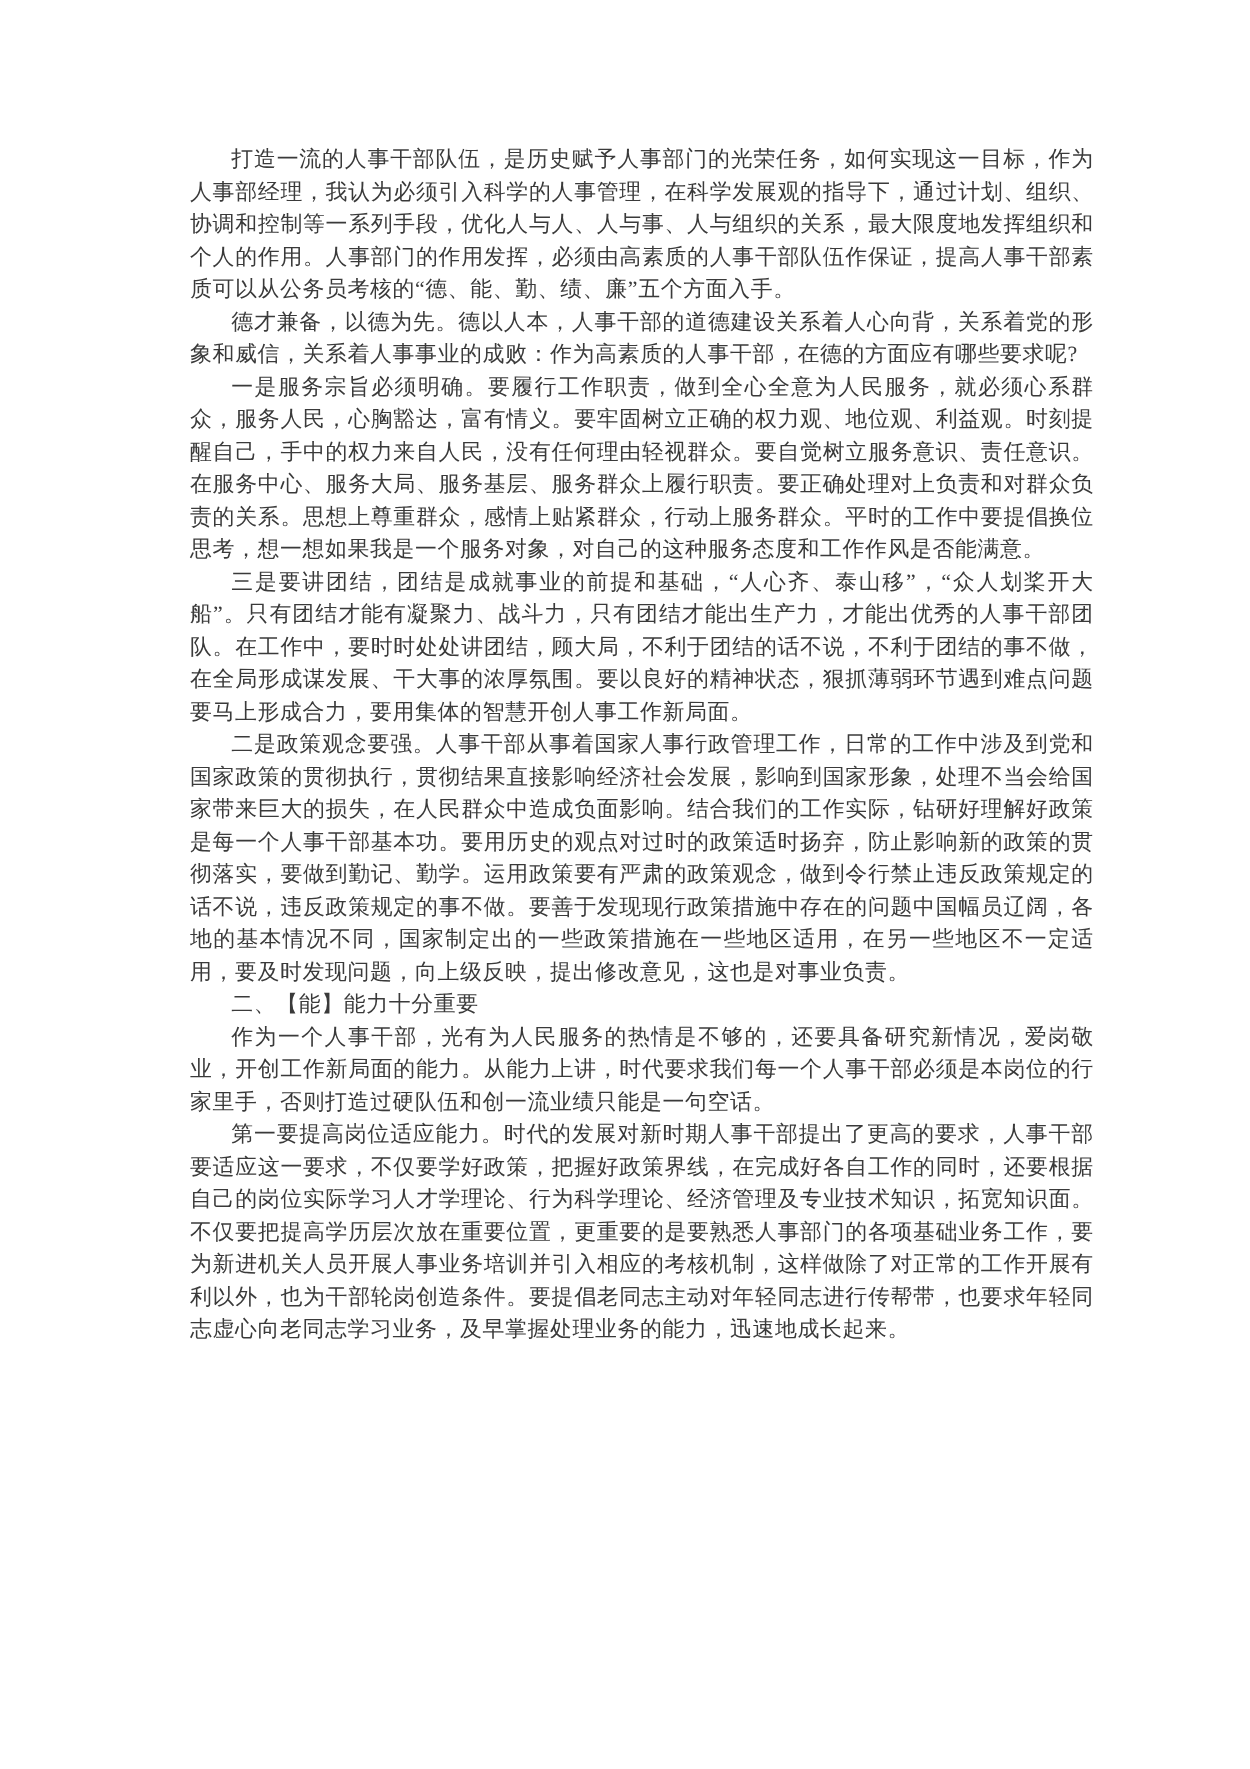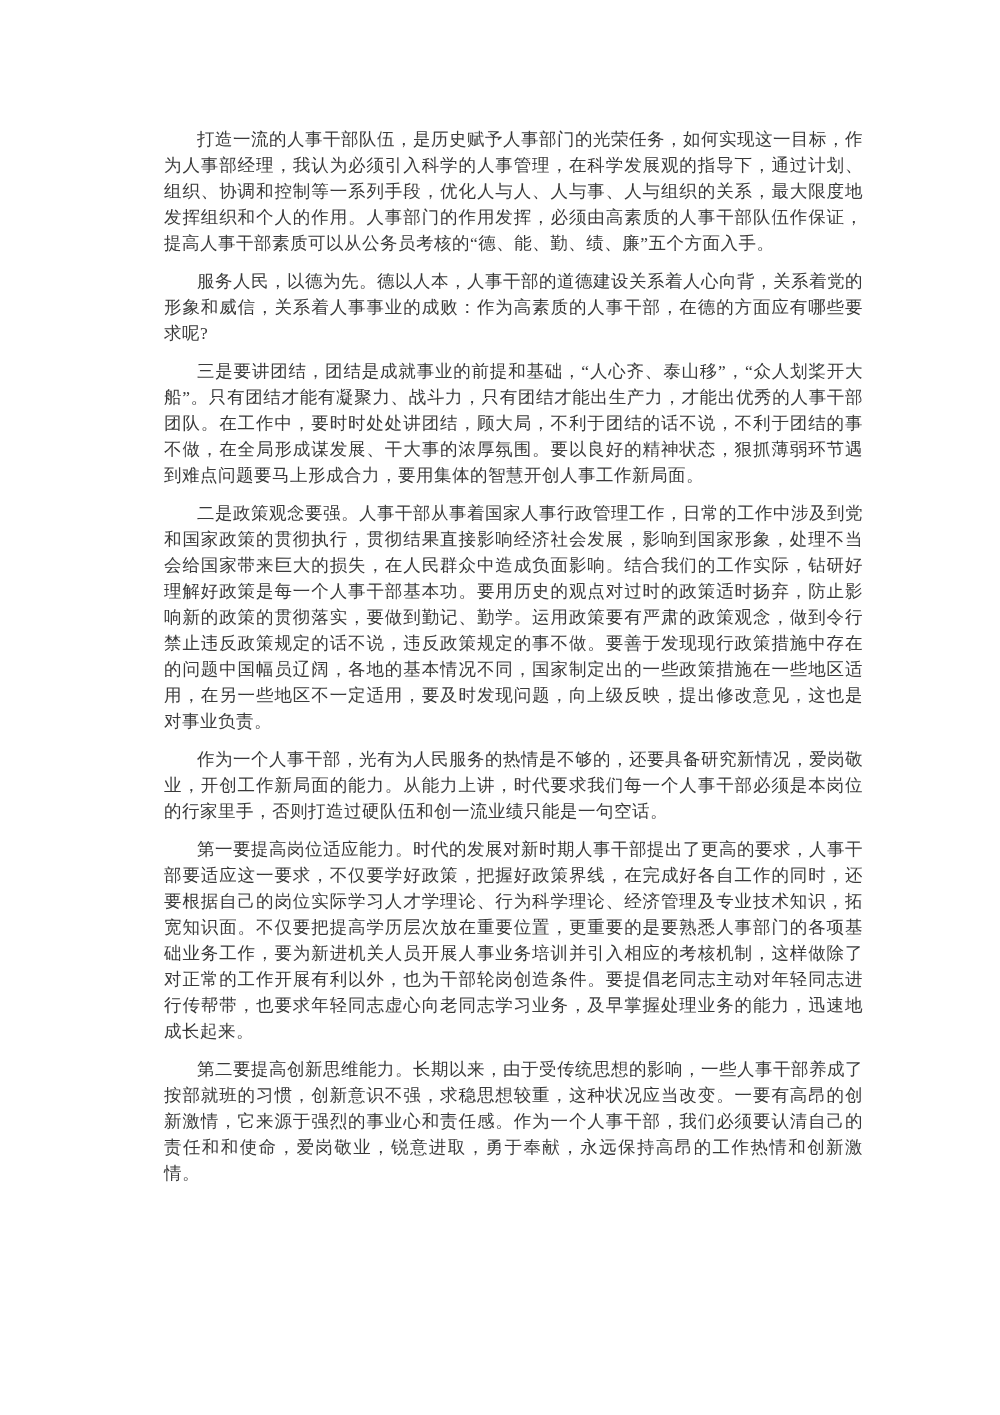--- a/index.html
+++ b/index.html
@@ -16,36 +16,37 @@
     font-family: "Liberation Serif", "DejaVu Serif", serif;
   }
   .doc-body {
     position: absolute;
     left: 152px;
     top: 114px;
     width: 723px;
     color: #3a3a3a;
   }
   .doc-body p {
-    margin: 12px;
+    margin: 0;
     padding: 0;
     font-size: 17.5px;
     line-height: 26px;
     text-align: justify;
     text-indent: 33px;
     letter-spacing: 0.5px;
     word-break: break-all;
   }
 </style>
 </head>
 <body>
 
 <div class="page">
   <div class="doc-body">
     <p>打造一流的人事干部队伍，是历史赋予人事部门的光荣任务，如何实现这一目标，作为人事部经理，我认为必须引入科学的人事管理，在科学发展观的指导下，通过计划、组织、协调和控制等一系列手段，优化人与人、人与事、人与组织的关系，最大限度地发挥组织和个人的作用。人事部门的作用发挥，必须由高素质的人事干部队伍作保证，提高人事干部素质可以从公务员考核的“德、能、勤、绩、廉”五个方面入手。</p>
-    <p>服务人民，以德为先。德以人本，人事干部的道德建设关系着人心向背，关系着党的形象和威信，关系着人事事业的成败：作为高素质的人事干部，在德的方面应有哪些要求呢?</p>
+    <p>德才兼备，以德为先。德以人本，人事干部的道德建设关系着人心向背，关系着党的形象和威信，关系着人事事业的成败：作为高素质的人事干部，在德的方面应有哪些要求呢?</p>
+    <p>一是服务宗旨必须明确。要履行工作职责，做到全心全意为人民服务，就必须心系群众，服务人民，心胸豁达，富有情义。要牢固树立正确的权力观、地位观、利益观。时刻提醒自己，手中的权力来自人民，没有任何理由轻视群众。要自觉树立服务意识、责任意识。在服务中心、服务大局、服务基层、服务群众上履行职责。要正确处理对上负责和对群众负责的关系。思想上尊重群众，感情上贴紧群众，行动上服务群众。平时的工作中要提倡换位思考，想一想如果我是一个服务对象，对自己的这种服务态度和工作作风是否能满意。</p>
     <p>三是要讲团结，团结是成就事业的前提和基础，“人心齐、泰山移”，“众人划桨开大船”。只有团结才能有凝聚力、战斗力，只有团结才能出生产力，才能出优秀的人事干部团队。在工作中，要时时处处讲团结，顾大局，不利于团结的话不说，不利于团结的事不做，在全局形成谋发展、干大事的浓厚氛围。要以良好的精神状态，狠抓薄弱环节遇到难点问题要马上形成合力，要用集体的智慧开创人事工作新局面。</p>
     <p>二是政策观念要强。人事干部从事着国家人事行政管理工作，日常的工作中涉及到党和国家政策的贯彻执行，贯彻结果直接影响经济社会发展，影响到国家形象，处理不当会给国家带来巨大的损失，在人民群众中造成负面影响。结合我们的工作实际，钻研好理解好政策是每一个人事干部基本功。要用历史的观点对过时的政策适时扬弃，防止影响新的政策的贯彻落实，要做到勤记、勤学。运用政策要有严肃的政策观念，做到令行禁止违反政策规定的话不说，违反政策规定的事不做。要善于发现现行政策措施中存在的问题中国幅员辽阔，各地的基本情况不同，国家制定出的一些政策措施在一些地区适用，在另一些地区不一定适用，要及时发现问题，向上级反映，提出修改意见，这也是对事业负责。</p>
+    <p>二、【能】能力十分重要</p>
     <p>作为一个人事干部，光有为人民服务的热情是不够的，还要具备研究新情况，爱岗敬业，开创工作新局面的能力。从能力上讲，时代要求我们每一个人事干部必须是本岗位的行家里手，否则打造过硬队伍和创一流业绩只能是一句空话。</p>
     <p>第一要提高岗位适应能力。时代的发展对新时期人事干部提出了更高的要求，人事干部要适应这一要求，不仅要学好政策，把握好政策界线，在完成好各自工作的同时，还要根据自己的岗位实际学习人才学理论、行为科学理论、经济管理及专业技术知识，拓宽知识面。不仅要把提高学历层次放在重要位置，更重要的是要熟悉人事部门的各项基础业务工作，要为新进机关人员开展人事业务培训并引入相应的考核机制，这样做除了对正常的工作开展有利以外，也为干部轮岗创造条件。要提倡老同志主动对年轻同志进行传帮带，也要求年轻同志虚心向老同志学习业务，及早掌握处理业务的能力，迅速地成长起来。</p>
-    <p>第二要提高创新思维能力。长期以来，由于受传统思想的影响，一些人事干部养成了按部就班的习惯，创新意识不强，求稳思想较重，这种状况应当改变。一要有高昂的创新激情，它来源于强烈的事业心和责任感。作为一个人事干部，我们必须要认清自己的责任和和使命，爱岗敬业，锐意进取，勇于奉献，永远保持高昂的工作热情和创新激情。</p>
   </div>
 </div>
 
 </body></html>

